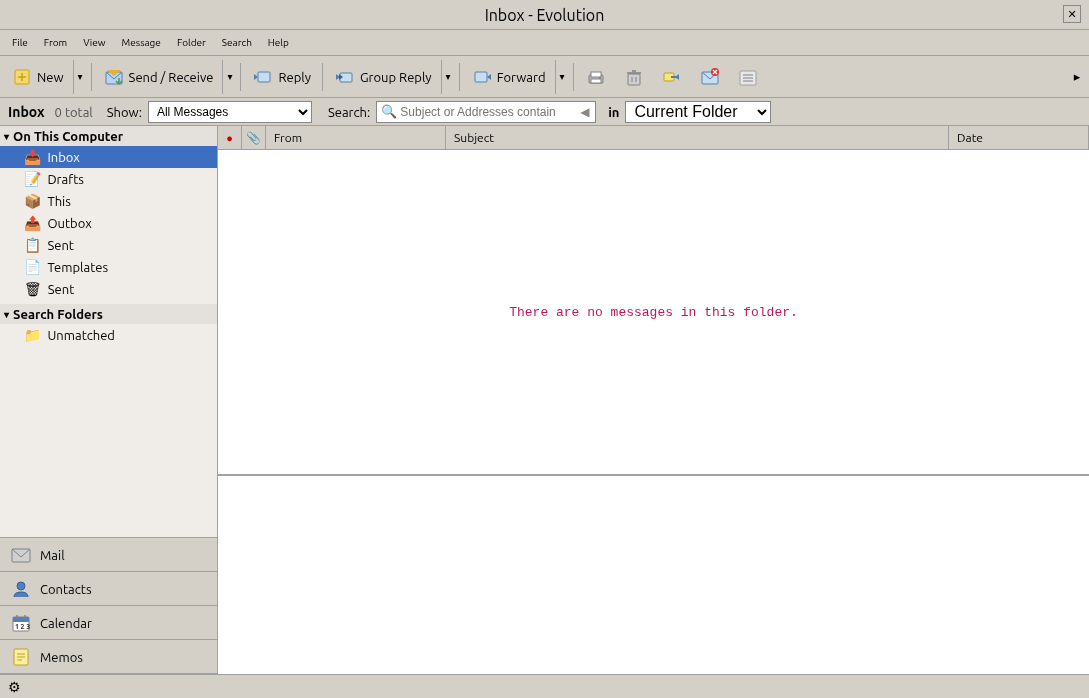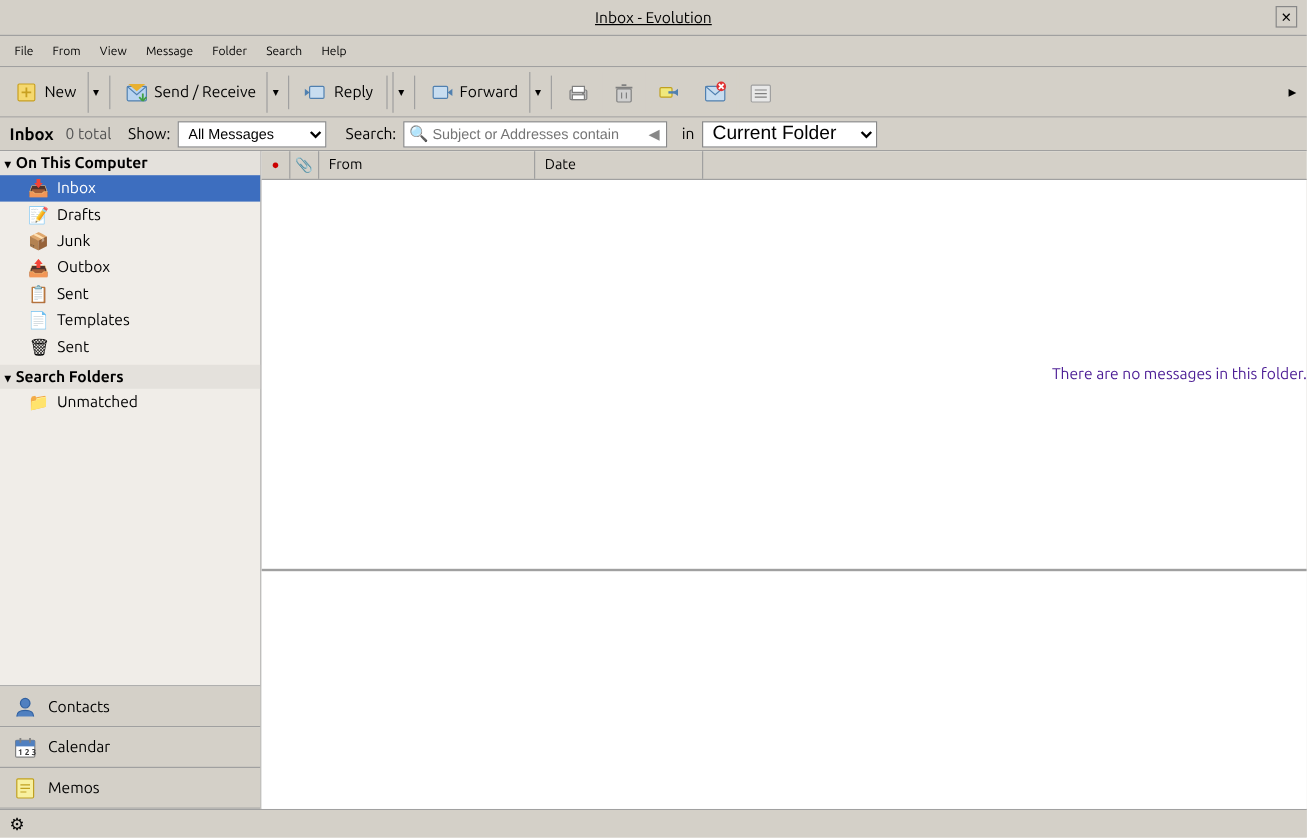--- a/index.html
+++ b/index.html
@@ -17,23 +17,22 @@
     #titlebar {
       background: #d4d0c8;
       height: 30px;
       display: flex;
       align-items: center;
       justify-content: center;
       border-bottom: 1px solid #a0a0a0;
       position: relative;
     }
     #titlebar-title {
-      font-size: 13px;
+      font-size: 16px;
       font-weight: normal;
-      text-decoration: underline;
     }
     #close-btn {
       position: absolute;
       right: 8px;
       top: 5px;
       width: 18px;
       height: 18px;
       background: #d4d0c8;
       border: 1px solid #888;
       cursor: pointer;
@@ -133,21 +132,21 @@
       margin-left: 4px;
       color: #555;
     }
     #show-label { margin-left: 8px; }
     #show-select {
       height: 22px;
       font-size: 12px;
       border: 1px solid #888;
       background: white;
       padding: 0 4px;
-      width: 124px;
+      width: 164px;
     }
     #search-label { margin-left: 10px; }
     #search-box-container {
       display: flex;
       align-items: center;
       border: 1px solid #888;
       background: white;
       height: 22px;
       padding: 0 4px;
       width: 220px;
@@ -157,21 +156,21 @@
       outline: none;
       font-size: 12px;
       width: 180px;
       background: transparent;
     }
     #search-clear {
       cursor: pointer;
       color: #888;
       font-size: 12px;
     }
-    #in-label { margin-left: 6px; }
+    #in-label { margin-left: 6px; font-weight: bold; }
 
     
     #main {
       display: flex;
       height: calc(698px - 30px - 26px - 42px - 28px - 24px);
     }
 
     
     #sidebar {
       width: 218px;
@@ -265,23 +264,24 @@
     #col-status-icon { width: 24px; justify-content: center; padding: 0 4px; }
     #col-attach { width: 24px; justify-content: center; padding: 0 4px; }
     #col-from { width: 180px; }
     #col-subject { flex: 1; }
     #col-date { width: 140px; }
 
     #message-list-body {
       flex: 1;
       display: flex;
       align-items: center;
-      justify-content: flex-end;
-      color: #4c1d95;
+      justify-content: center;
+      color: #be185d;
       font-size: 13px;
+      font-family: Liberation Mono, monospace;
     }
 
     #message-preview {
       height: 200px;
       border-top: 2px solid #a0a0a0;
       background: white;
     }
 
     
     #statusbar {
@@ -353,20 +353,30 @@
       <svg class="svg-icon" viewBox="0 0 20 20">
         <rect x="5" y="5" width="12" height="10" rx="1" fill="#c8ddf0" stroke="#5080b0" stroke-width="1"></rect>
         <polygon points="5,10 1,7 1,13" fill="#5080b0"></polygon>
       </svg>
     </span>
     <span>Reply</span>
   </div>
 
   <div class="toolbar-separator"></div>
 
+  <div class="toolbar-btn">
+    <span class="icon">
+      <svg class="svg-icon" viewBox="0 0 20 20">
+        <rect x="5" y="6" width="12" height="9" rx="1" fill="#c8ddf0" stroke="#5080b0" stroke-width="1"></rect>
+        <polygon points="5,10 1,7 1,13" fill="#5080b0"></polygon>
+        <polygon points="8,10 4,7 4,13" fill="#3060a0"></polygon>
+      </svg>
+    </span>
+    <span>Group Reply</span>
+  </div>
   <div class="toolbar-dropdown-arrow">▾</div>
 
   <div class="toolbar-separator"></div>
 
   <div class="toolbar-btn">
     <span class="icon">
       <svg class="svg-icon" viewBox="0 0 20 20">
         <rect x="3" y="5" width="12" height="10" rx="1" fill="#c8ddf0" stroke="#5080b0" stroke-width="1"></rect>
         <polygon points="15,10 19,7 19,13" fill="#5080b0"></polygon>
       </svg>
@@ -473,21 +483,21 @@
       <div class="tree-item selected">
         <span class="tree-item-icon">📥</span>
         <span>Inbox</span>
       </div>
       <div class="tree-item">
         <span class="tree-item-icon">📝</span>
         <span>Drafts</span>
       </div>
       <div class="tree-item">
         <span class="tree-item-icon">📦</span>
-        <span>Junk</span>
+        <span>This</span>
       </div>
       <div class="tree-item">
         <span class="tree-item-icon">📤</span>
         <span>Outbox</span>
       </div>
       <div class="tree-item">
         <span class="tree-item-icon">📋</span>
         <span>Sent</span>
       </div>
       <div class="tree-item">
@@ -504,20 +514,29 @@
         <span>Search Folders</span>
       </div>
       <div class="tree-item">
         <span class="tree-item-icon">📁</span>
         <span>Unmatched</span>
       </div>
 
     </div>
 
     <div id="bottom-nav">
+      <div class="nav-btn">
+        <div class="nav-btn-icon">
+          <svg width="20" height="18" viewBox="0 0 20 18">
+            <rect x="1" y="3" width="18" height="13" rx="1" fill="#d0d0d0" stroke="#808080" stroke-width="1"></rect>
+            <polyline points="1,3 10,11 19,3" fill="none" stroke="#808080" stroke-width="1"></polyline>
+          </svg>
+        </div>
+        <span>Mail</span>
+      </div>
       <div class="nav-btn">
         <div class="nav-btn-icon">
           <svg width="20" height="20" viewBox="0 0 20 20">
             <circle cx="10" cy="7" r="4" fill="#5080c0" stroke="#3060a0" stroke-width="1"></circle>
             <path d="M3,18 Q3,13 10,13 Q17,13 17,18" fill="#5080c0" stroke="#3060a0" stroke-width="1"></path>
           </svg>
         </div>
         <span>Contacts</span>
       </div>
       <div class="nav-btn">
@@ -551,20 +570,23 @@
     <div id="message-list-header">
       <div class="col-header" id="col-status-icon">
         <span style="font-size:11px;color:#c00;">●</span>
       </div>
       <div class="col-header" id="col-attach">
         <span style="font-size:12px;">📎</span>
       </div>
       <div class="col-header" id="col-from">
         <span>From</span>
       </div>
+      <div class="col-header" id="col-subject">
+        <span>Subject</span>
+      </div>
       <div class="col-header" id="col-date">
         <span>Date</span>
       </div>
     </div>
 
     <div id="message-list-body">
       <span>There are no messages in this folder.</span>
     </div>
 
     <div id="message-preview"></div>

